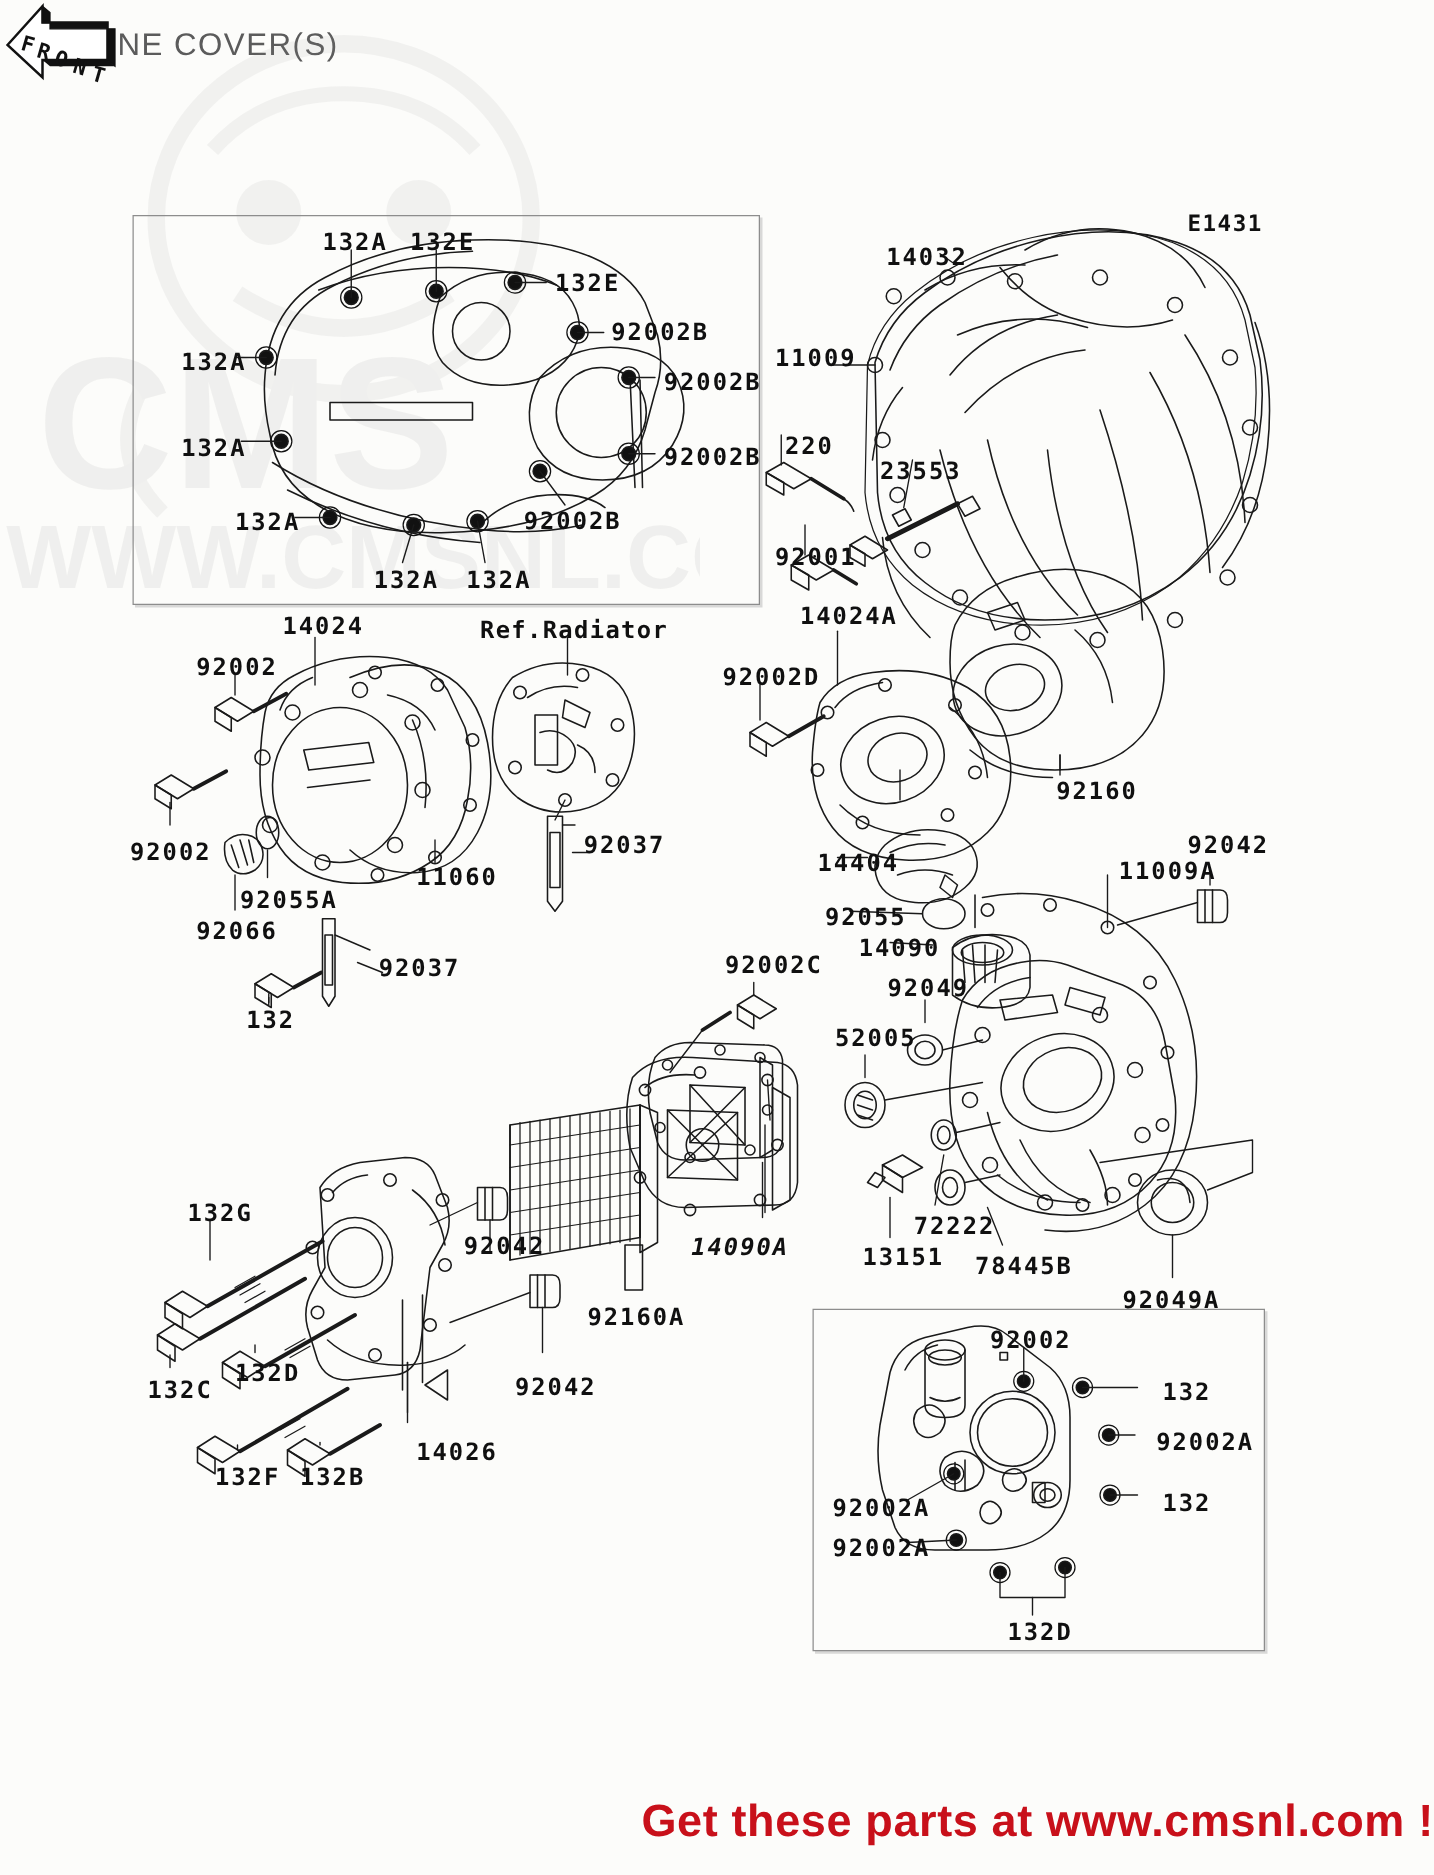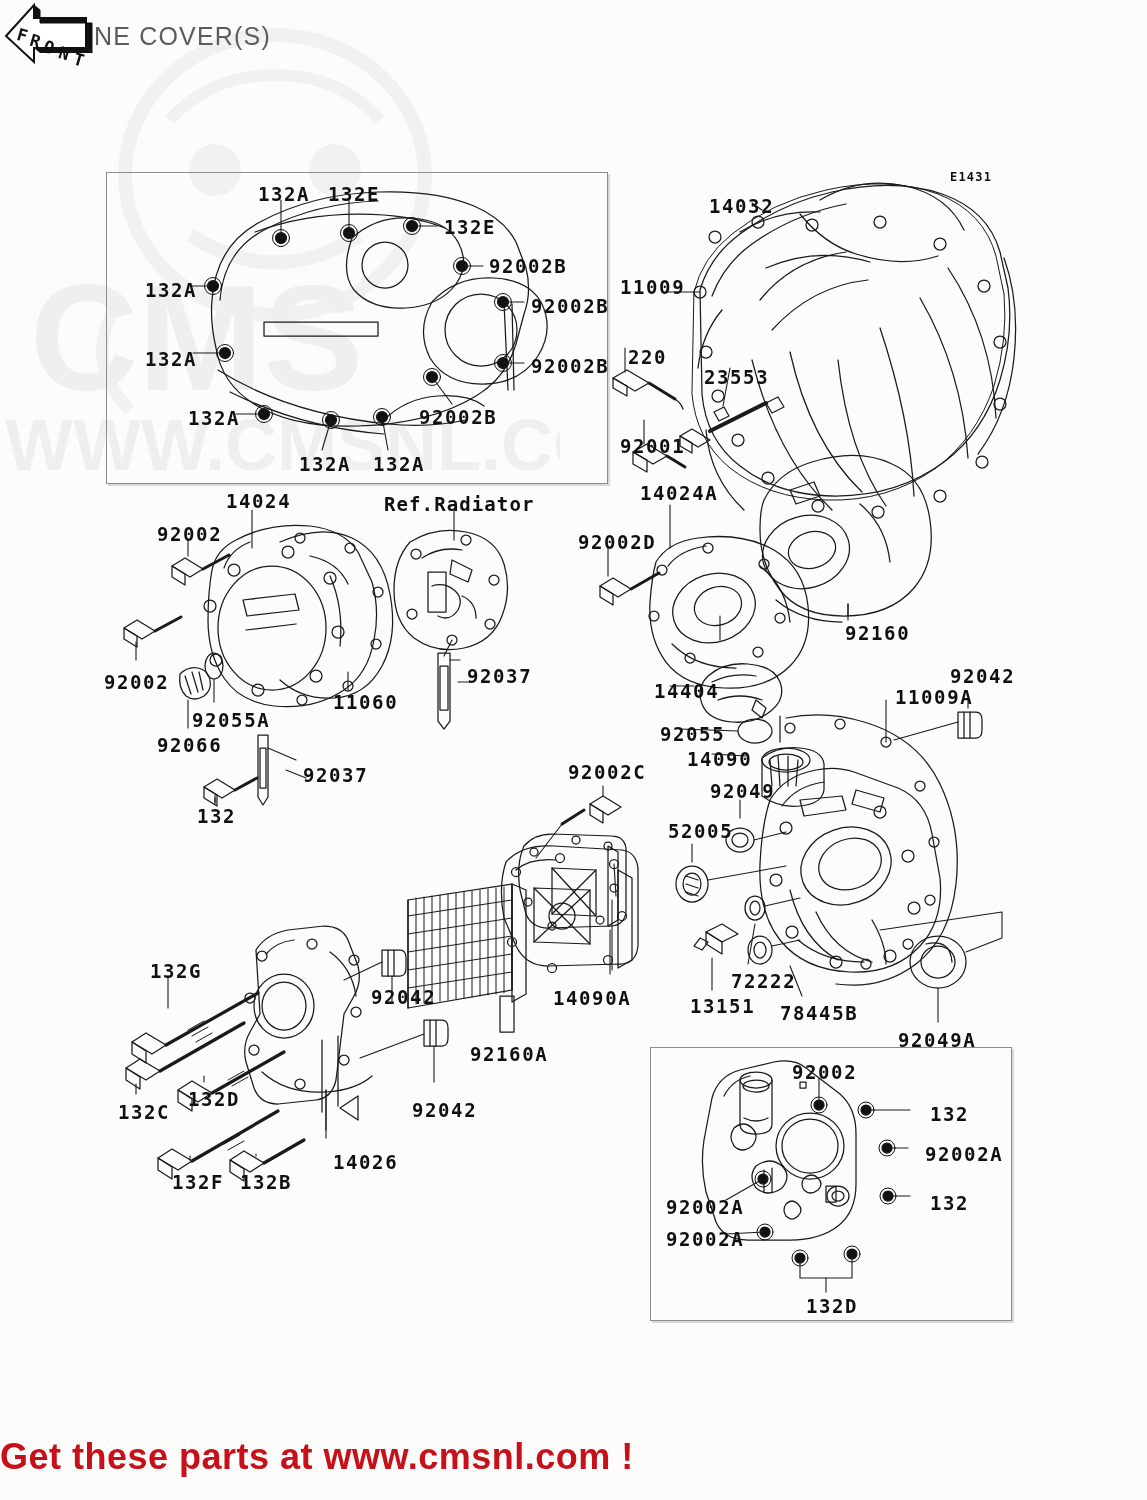--- a/index.html
+++ b/index.html
@@ -8,37 +8,37 @@
 
   
   #page-title{
     position:absolute;left:28px;top:22px;
     font-family:"Liberation Sans",sans-serif;
     font-size:25px;color:#5b5b5b;letter-spacing:1.2px;font-weight:400;
   }
 
   
   #footer{
-    position:absolute;left:0;top:1436px;width:1147px;text-align:left;
+    position:absolute;left:0;top:1436px;width:1147px;text-align:right;
     font-family:"Liberation Sans",sans-serif;
     font-size:36px;font-weight:700;color:#c8101a;letter-spacing:.5px;
   }
 
   
   #canvas{position:absolute;left:0;top:0;width:1147px;height:1430px;}
   #canvas svg{position:absolute;left:0;top:0;}
 
   
   .lbl{
     position:absolute;
     font-family:"DejaVu Sans Mono",monospace;
     font-size:19px;font-weight:700;color:#101010;
     letter-spacing:1.6px;white-space:nowrap;line-height:1;
   }
-  .lbl.small{font-size:12px;letter-spacing:1.2px;}
+  .lbl.small{font-size:18px;letter-spacing:1.2px;}
   .lbl.ref{letter-spacing:1.1px;}
 
   
   .gbox{position:absolute;border:1.5px solid #8d8d8d;background:transparent;
         box-shadow:2px 2px 0 rgba(150,150,150,.35);}
 
   
   #front-arrow{position:absolute;left:118px;top:183px;width:98px;height:96px;}
 
   
@@ -677,36 +677,36 @@
   <div class="lbl" style="left:157px;top:736px;">92066</div>
   <div class="lbl" style="left:303px;top:766px;">92037</div>
   <div class="lbl" style="left:197px;top:807px;">132</div>
   <div class="lbl" style="left:845px;top:624px;">92160</div>
   <div class="lbl" style="left:654px;top:682px;">14404</div>
   <div class="lbl" style="left:660px;top:725px;">92055</div>
   <div class="lbl" style="left:687px;top:750px;">14090</div>
   <div class="lbl" style="left:710px;top:782px;">92049</div>
   <div class="lbl" style="left:950px;top:667px;">92042</div>
   <div class="lbl" style="left:895px;top:688px;">11009A</div>
-  <div class="lbl" style="left:568px;top:763px;">92002C</div>
+  <div class="lbl" style="left:580px;top:763px;">92002C</div>
   <div class="lbl" style="left:668px;top:822px;">52005</div>
   <div class="lbl" style="left:731px;top:972px;">72222</div>
   <div class="lbl" style="left:690px;top:997px;">13151</div>
   <div class="lbl" style="left:780px;top:1004px;">78445B</div>
   <div class="lbl" style="left:898px;top:1031px;">92049A</div>
   <div class="lbl" style="left:150px;top:962px;">132G</div>
   <div class="lbl" style="left:118px;top:1103px;">132C</div>
   <div class="lbl" style="left:188px;top:1090px;">132D</div>
   <div class="lbl" style="left:172px;top:1173px;">132F</div>
   <div class="lbl" style="left:240px;top:1173px;">132B</div>
   <div class="lbl" style="left:333px;top:1153px;">14026</div>
   <div class="lbl" style="left:371px;top:988px;">92042</div>
   <div class="lbl" style="left:412px;top:1101px;">92042</div>
   <div class="lbl" style="left:470px;top:1045px;">92160A</div>
-  <div class="lbl" style="left:553px;top:989px;">14090A</div>
+  <div class="lbl" style="left:553px;top:989px;font-style:italic;">14090A</div>
   <div class="lbl" style="left:792px;top:1063px;">92002</div>
   <div class="lbl" style="left:930px;top:1105px;">132</div>
   <div class="lbl" style="left:925px;top:1145px;">92002A</div>
   <div class="lbl" style="left:930px;top:1194px;">132</div>
   <div class="lbl" style="left:666px;top:1198px;">92002A</div>
   <div class="lbl" style="left:666px;top:1230px;">92002A</div>
   <div class="lbl" style="left:806px;top:1297px;">132D</div>
 
 </div>
 

